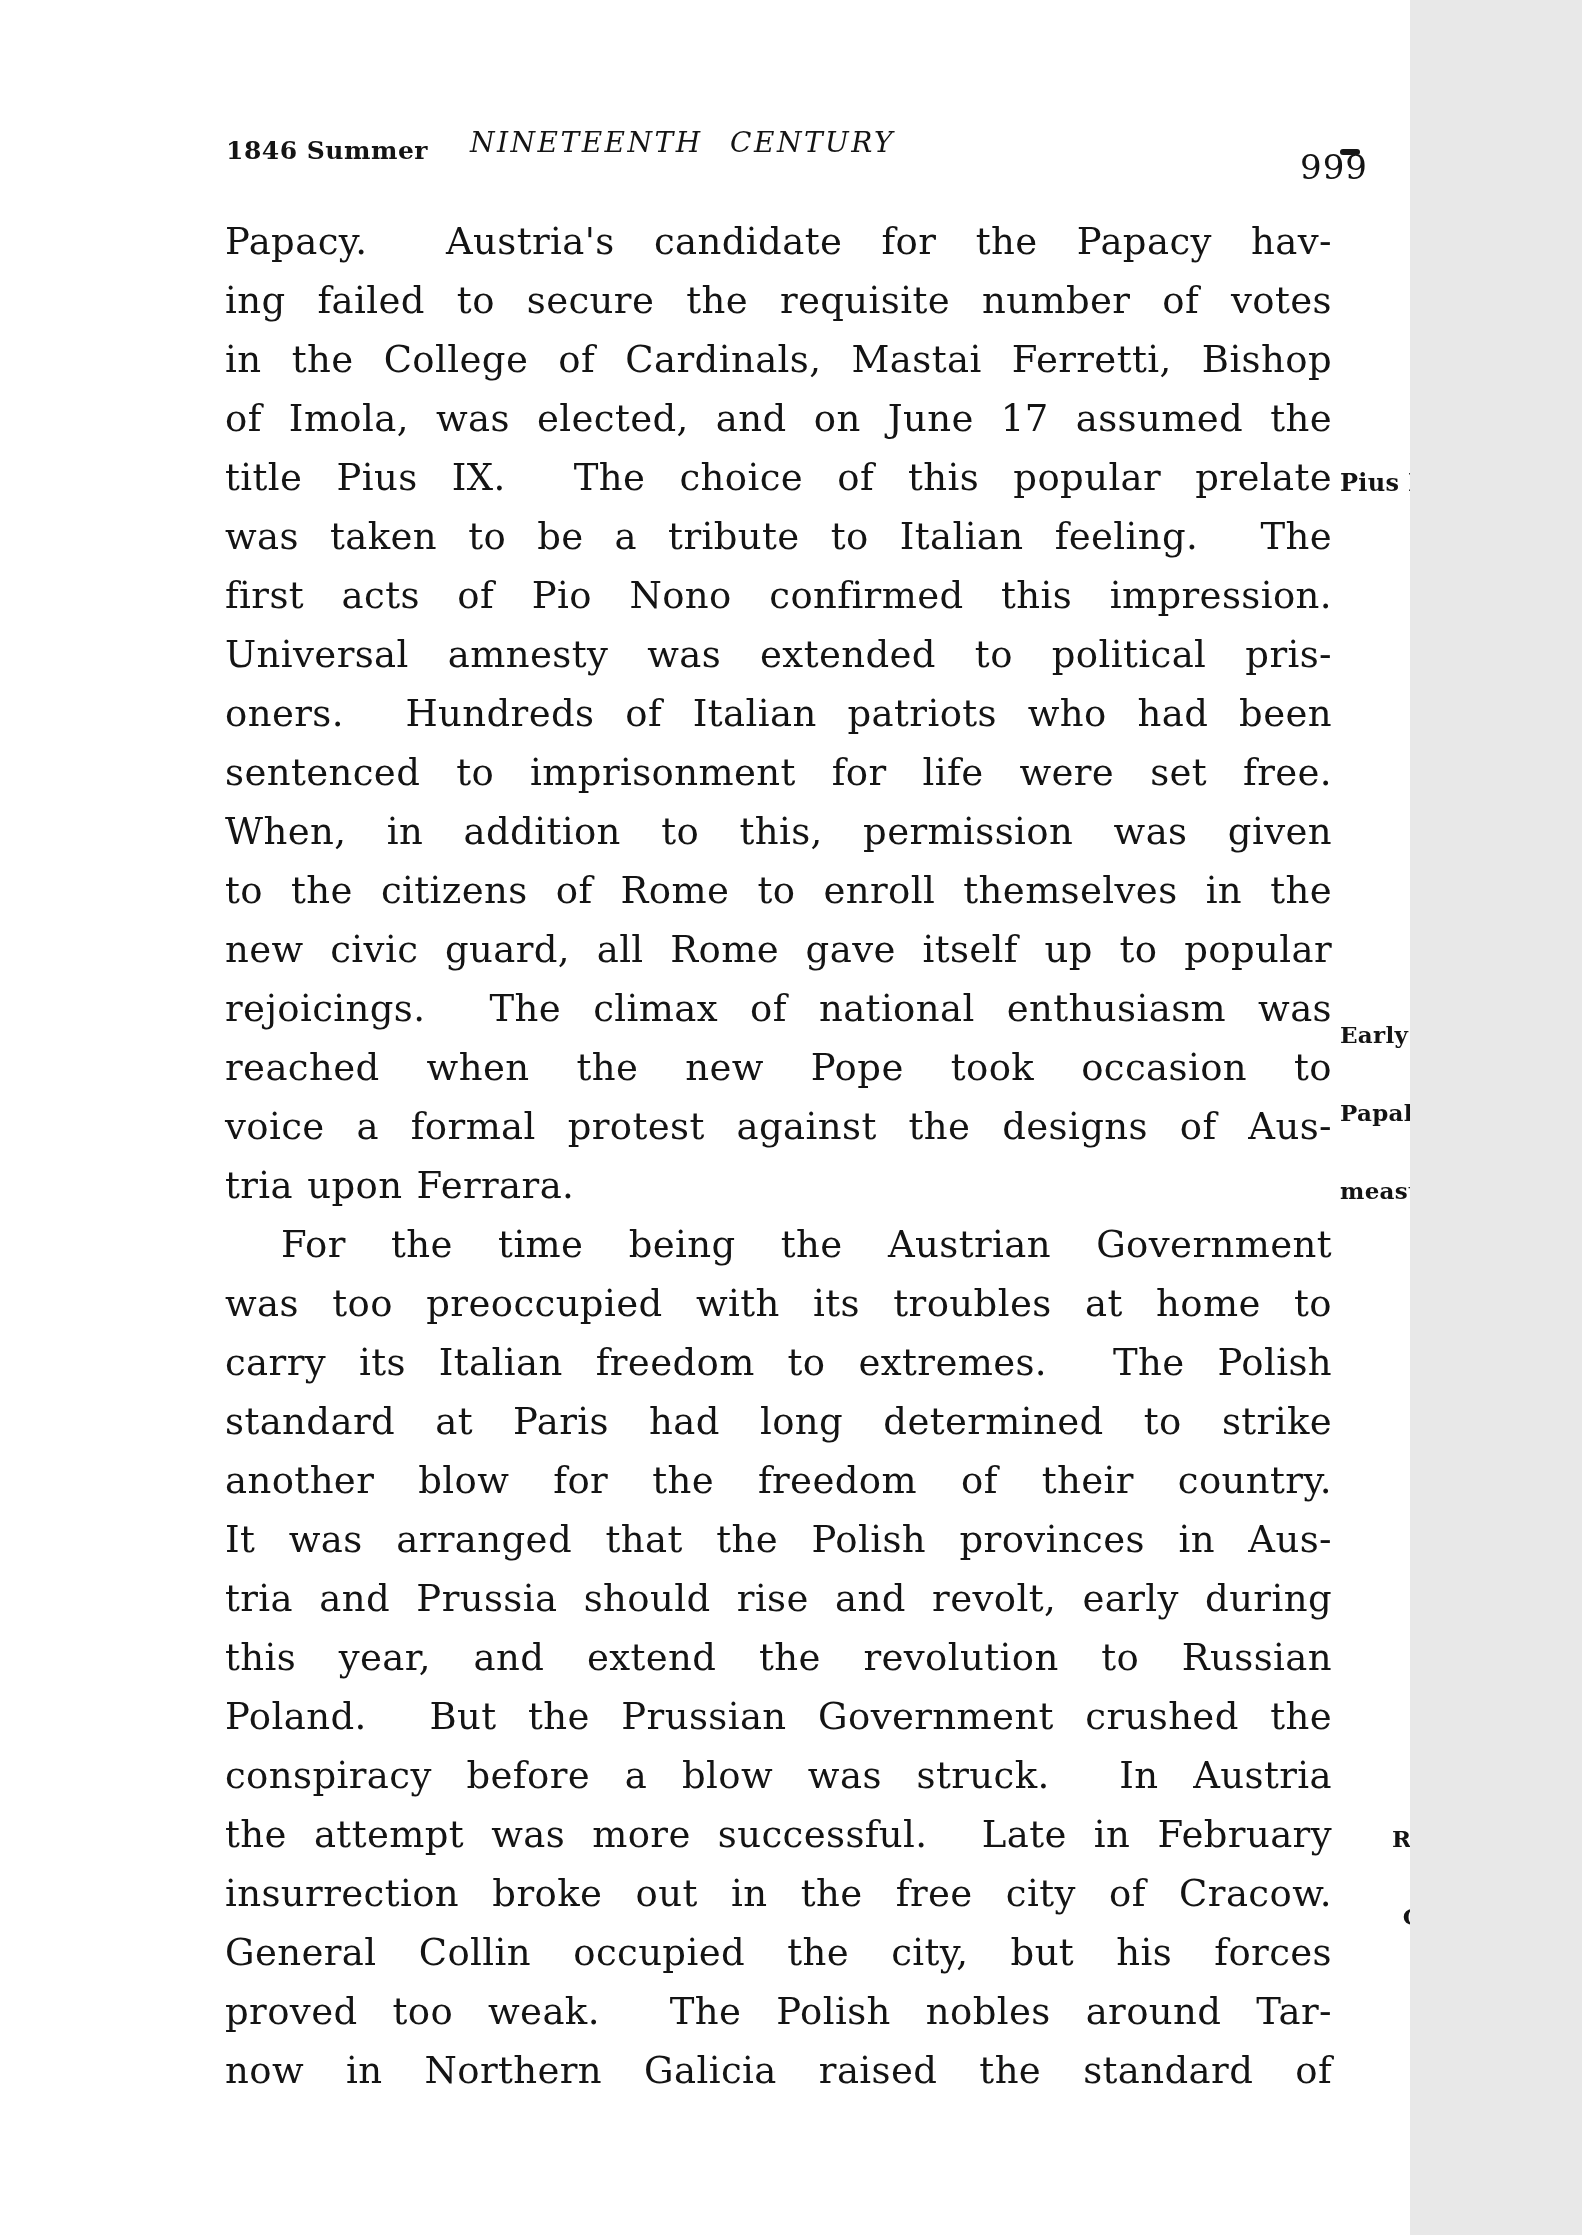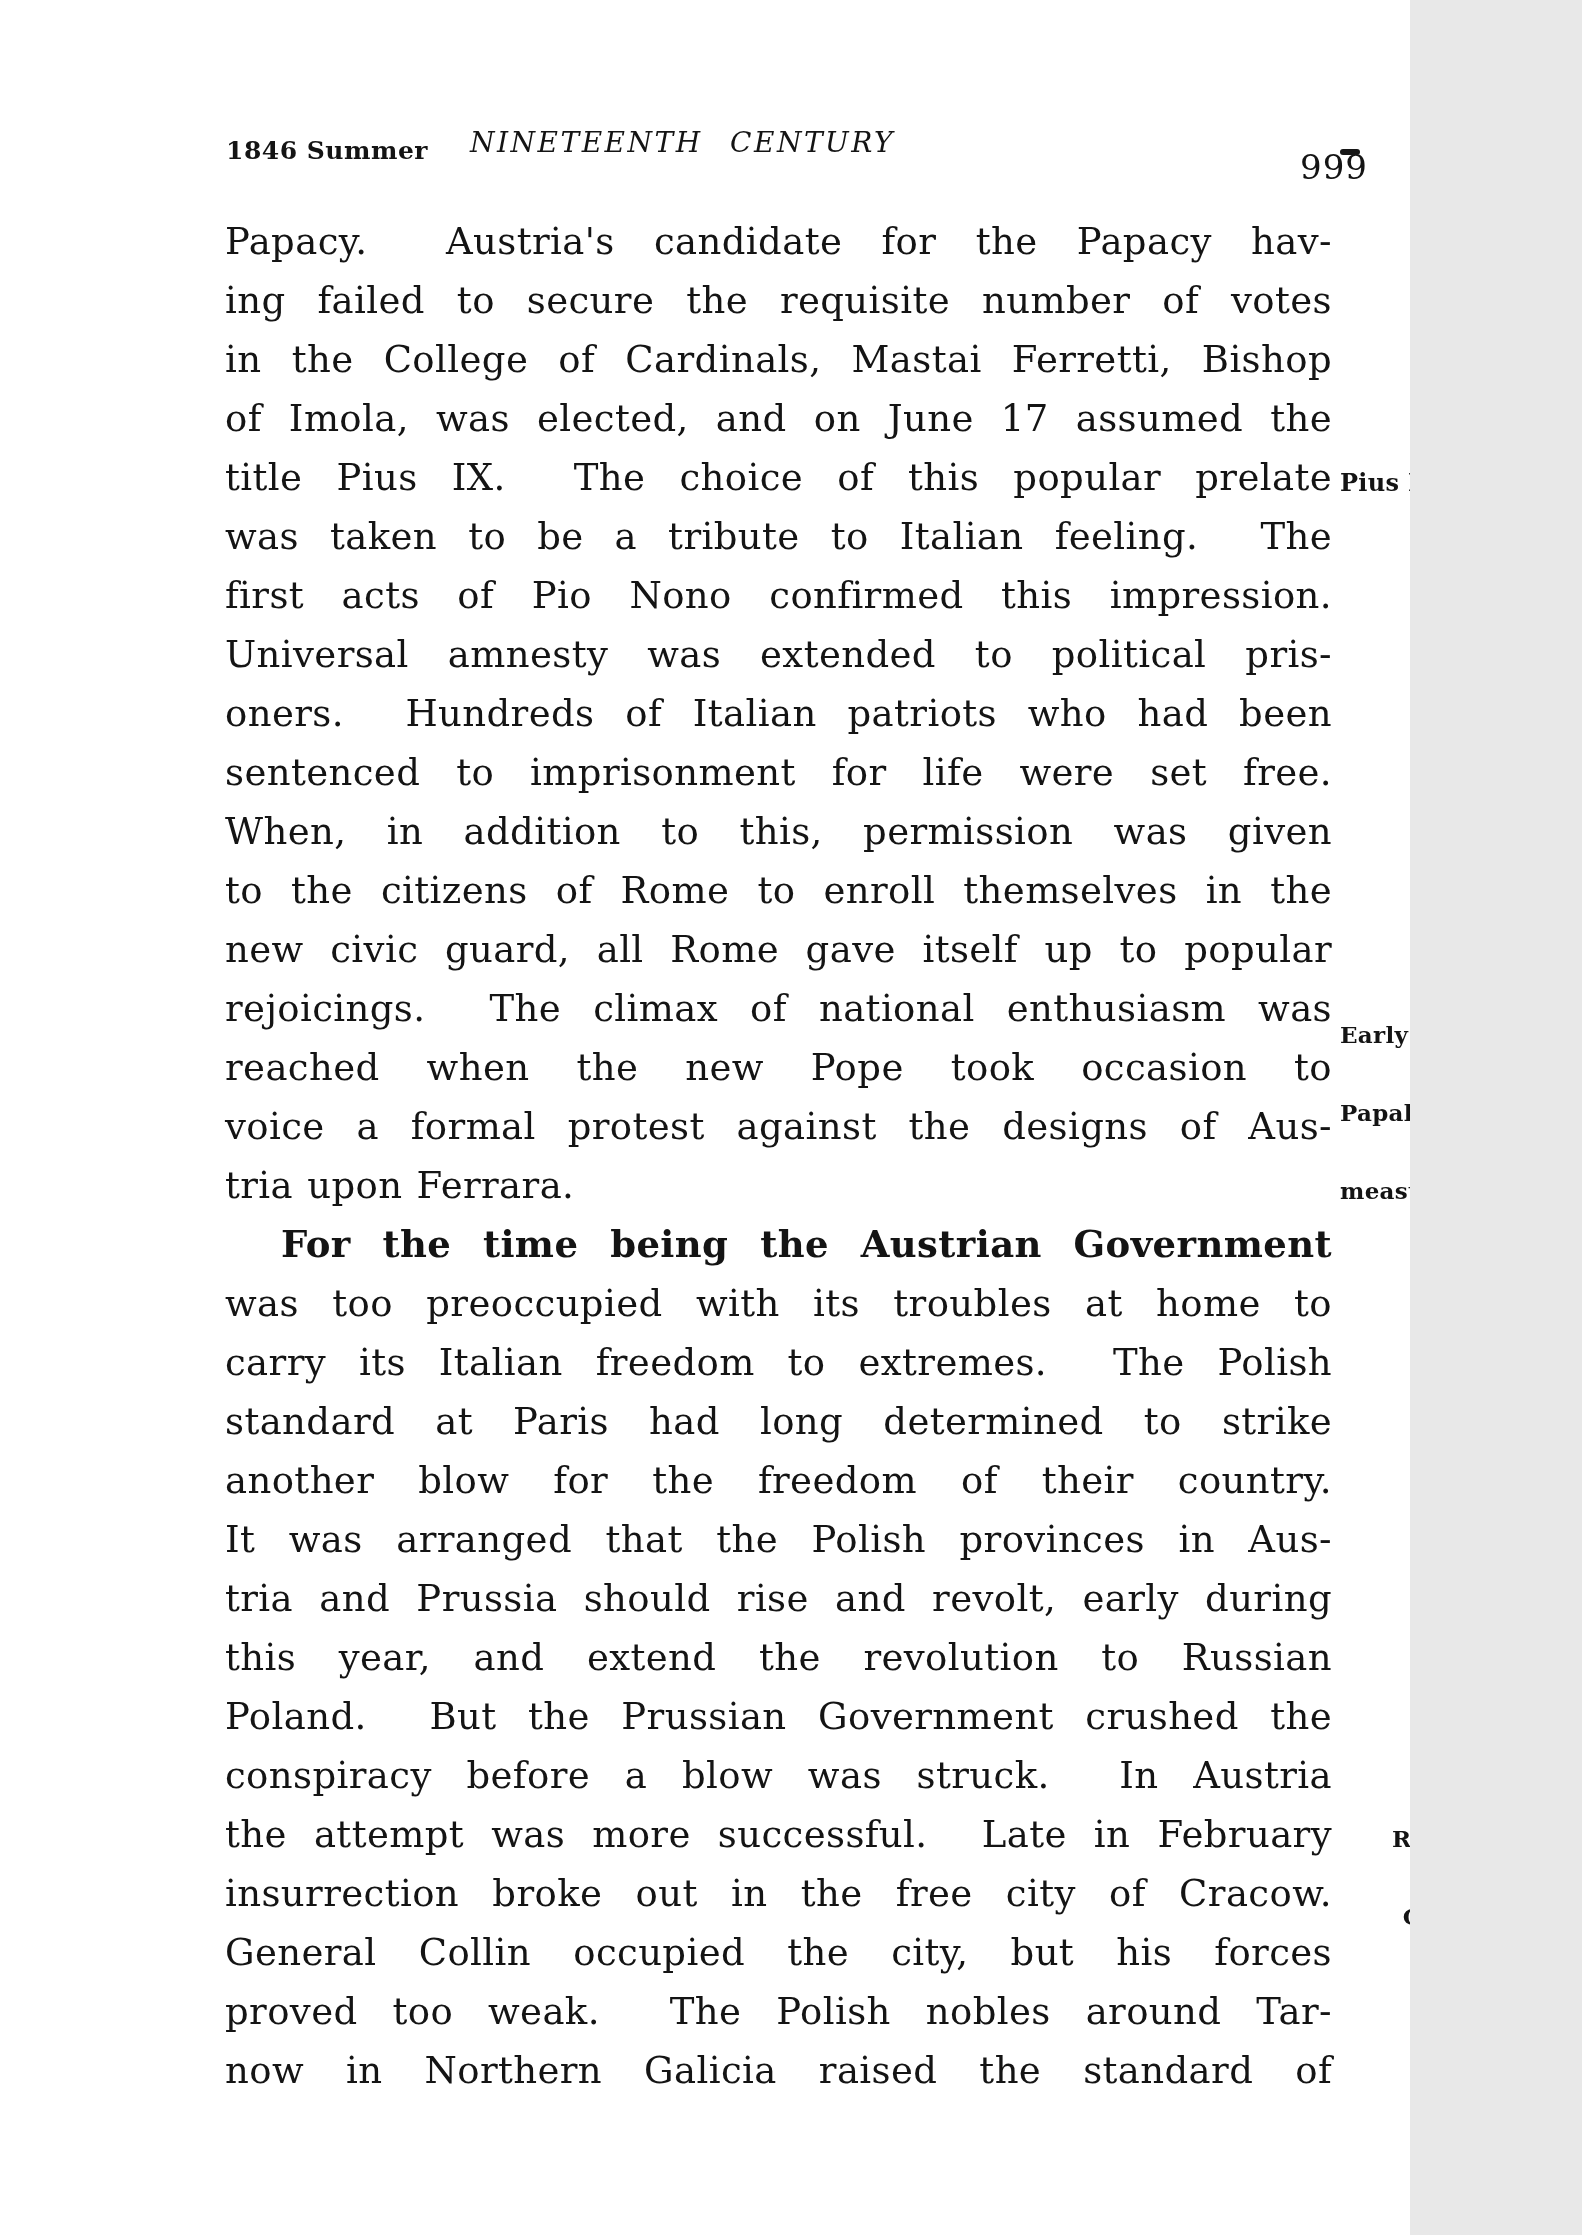--- a/index.html
+++ b/index.html
@@ -69,21 +69,20 @@
     text-align: justify;
     text-align-last: justify;
     height: 59px;
     overflow: visible;
   }
   .line.para-end {
     text-align-last: left;
   }
   .line.indent {
     padding-left: 56px;
-    font-weight: bold;
   }
   
   .note {
     position: absolute;
     left: 1340px;
     width: 230px;
     font-size: 23px;
     font-weight: 700;
     line-height: 26px;
     letter-spacing: 0.3px;

